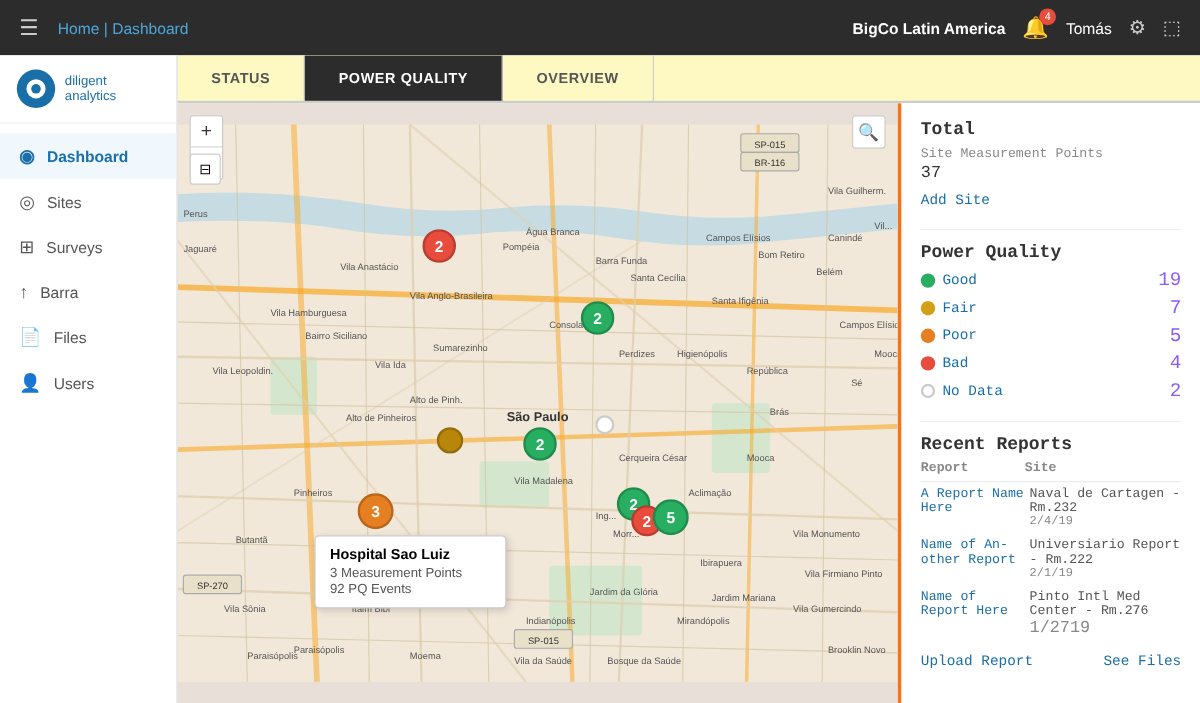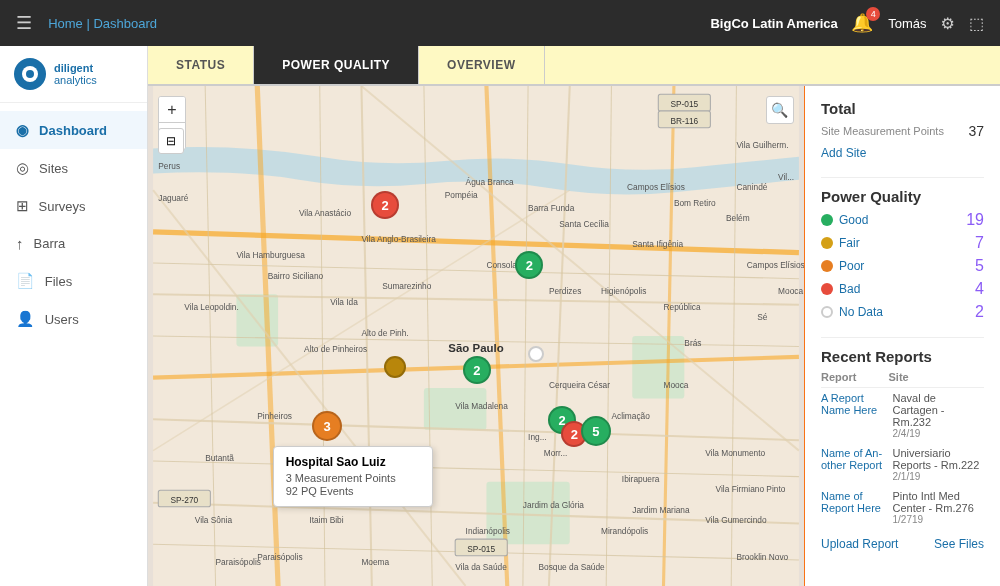--- a/index.html
+++ b/index.html
@@ -176,26 +176,27 @@
       padding: 8px 12px;
       font-size: 11px;
       box-shadow: 2px 2px 6px rgba(0,0,0,0.15);
       min-width: 150px;
     }
     .tooltip-title { font-weight: bold; font-size: 12px; margin-bottom: 3px; }
     .tooltip-line { color: #555; margin-bottom: 1px; }
 
     
     .right-panel {
-      width: 196px;
+      width: 252px;
       background: white;
-      border-left: 1px solid #f97316;
+      border-left: 3px solid #f97316;
       padding: 14px 16px;
       overflow-y: auto;
       flex-shrink: 0;
+      font-family: Liberation Mono, monospace;
     }
     .panel-section { margin-bottom: 16px; }
     .panel-title { font-size: 15px; font-weight: bold; color: #333; margin-bottom: 6px; }
     .panel-subtitle { font-size: 11px; color: #888; margin-bottom: 2px; }
     .panel-value { font-size: 14px; color: #333; display: inline; }
     .panel-link { font-size: 12px; color: #1a6fa8; cursor: pointer; text-decoration: none; }
 
     .stat-row {
       display: flex;
       align-items: center;
@@ -257,21 +258,21 @@
   <div class="sidebar">
     <div class="logo-area">
       <div class="logo-icon">
         <svg width="32" height="32" viewBox="0 0 32 32">
           <circle cx="16" cy="16" r="15" fill="#1a6fa8"></circle>
           <circle cx="16" cy="16" r="8" fill="white"></circle>
           <circle cx="16" cy="16" r="4" fill="#1a6fa8"></circle>
         </svg>
       </div>
       <div>
-        <div style="font-size:11px; font-weight:bold; color:#1a6fa8;">diligent</div>
+        <div style="font-size:11px; font-weight:normal; color:#1a6fa8;">diligent</div>
         <div style="font-size:11px; color:#1a6fa8;">analytics</div>
       </div>
     </div>
     <div class="nav-items">
       <div class="nav-item active">
         <span class="nav-item-icon">◉</span>
         <span>Dashboard</span>
       </div>
       <div class="nav-item">
         <span class="nav-item-icon">◎</span>
@@ -464,21 +465,21 @@
           <div class="tooltip-title">Hospital Sao Luiz</div>
           <div class="tooltip-line">3 Measurement Points</div>
           <div class="tooltip-line">92 PQ Events</div>
         </div>
       </div>
 
       <div class="right-panel">
 
         <div class="panel-section">
           <div class="panel-title">Total</div>
-          <div style="display:flex; align-items:flex-end; justify-content:space-between; margin-bottom:4px;">
+          <div style="display:flex; align-items:flex-start; justify-content:space-between; margin-bottom:4px;flex-direction:column;">
             <span class="panel-subtitle">Site Measurement Points</span>
             <span class="panel-value">37</span>
           </div>
           <a class="panel-link">Add Site</a>
         </div>
 
         <hr class="divider">
 
         <div class="panel-section">
           <div class="panel-title">Power Quality</div>
@@ -536,29 +537,29 @@
               <tr>
                 <td><a class="report-link">A Report Name Here</a></td>
                 <td style="color:#555;font-size:11px;padding-left:4px;">
                   <span>Naval de Cartagen - Rm.232</span>
                   <span style="color:#888;font-size:10px;display:block;">2/4/19</span>
                 </td>
               </tr>
               <tr>
                 <td><a class="report-link">Name of An- other Report</a></td>
                 <td style="color:#555;font-size:11px;padding-left:4px;">
-                  <span>Universiario Reports - Rm.222</span>
+                  <span>Universiario Report - Rm.222</span>
                   <span style="color:#888;font-size:10px;display:block;">2/1/19</span>
                 </td>
               </tr>
               <tr>
                 <td><a class="report-link">Name of Report Here</a></td>
                 <td style="color:#555;font-size:11px;padding-left:4px;">
                   <span>Pinto Intl Med Center - Rm.276</span>
-                  <span style="color:#888;font-size:10px;display:block;">1/2719</span>
+                  <span style="color:#888;font-size:14px;display:block;">1/2719</span>
                 </td>
               </tr>
             </tbody>
           </table>
           <div class="panel-footer">
             <a class="panel-link">Upload Report</a>
             <a class="panel-link">See Files</a>
           </div>
         </div>
       </div>

